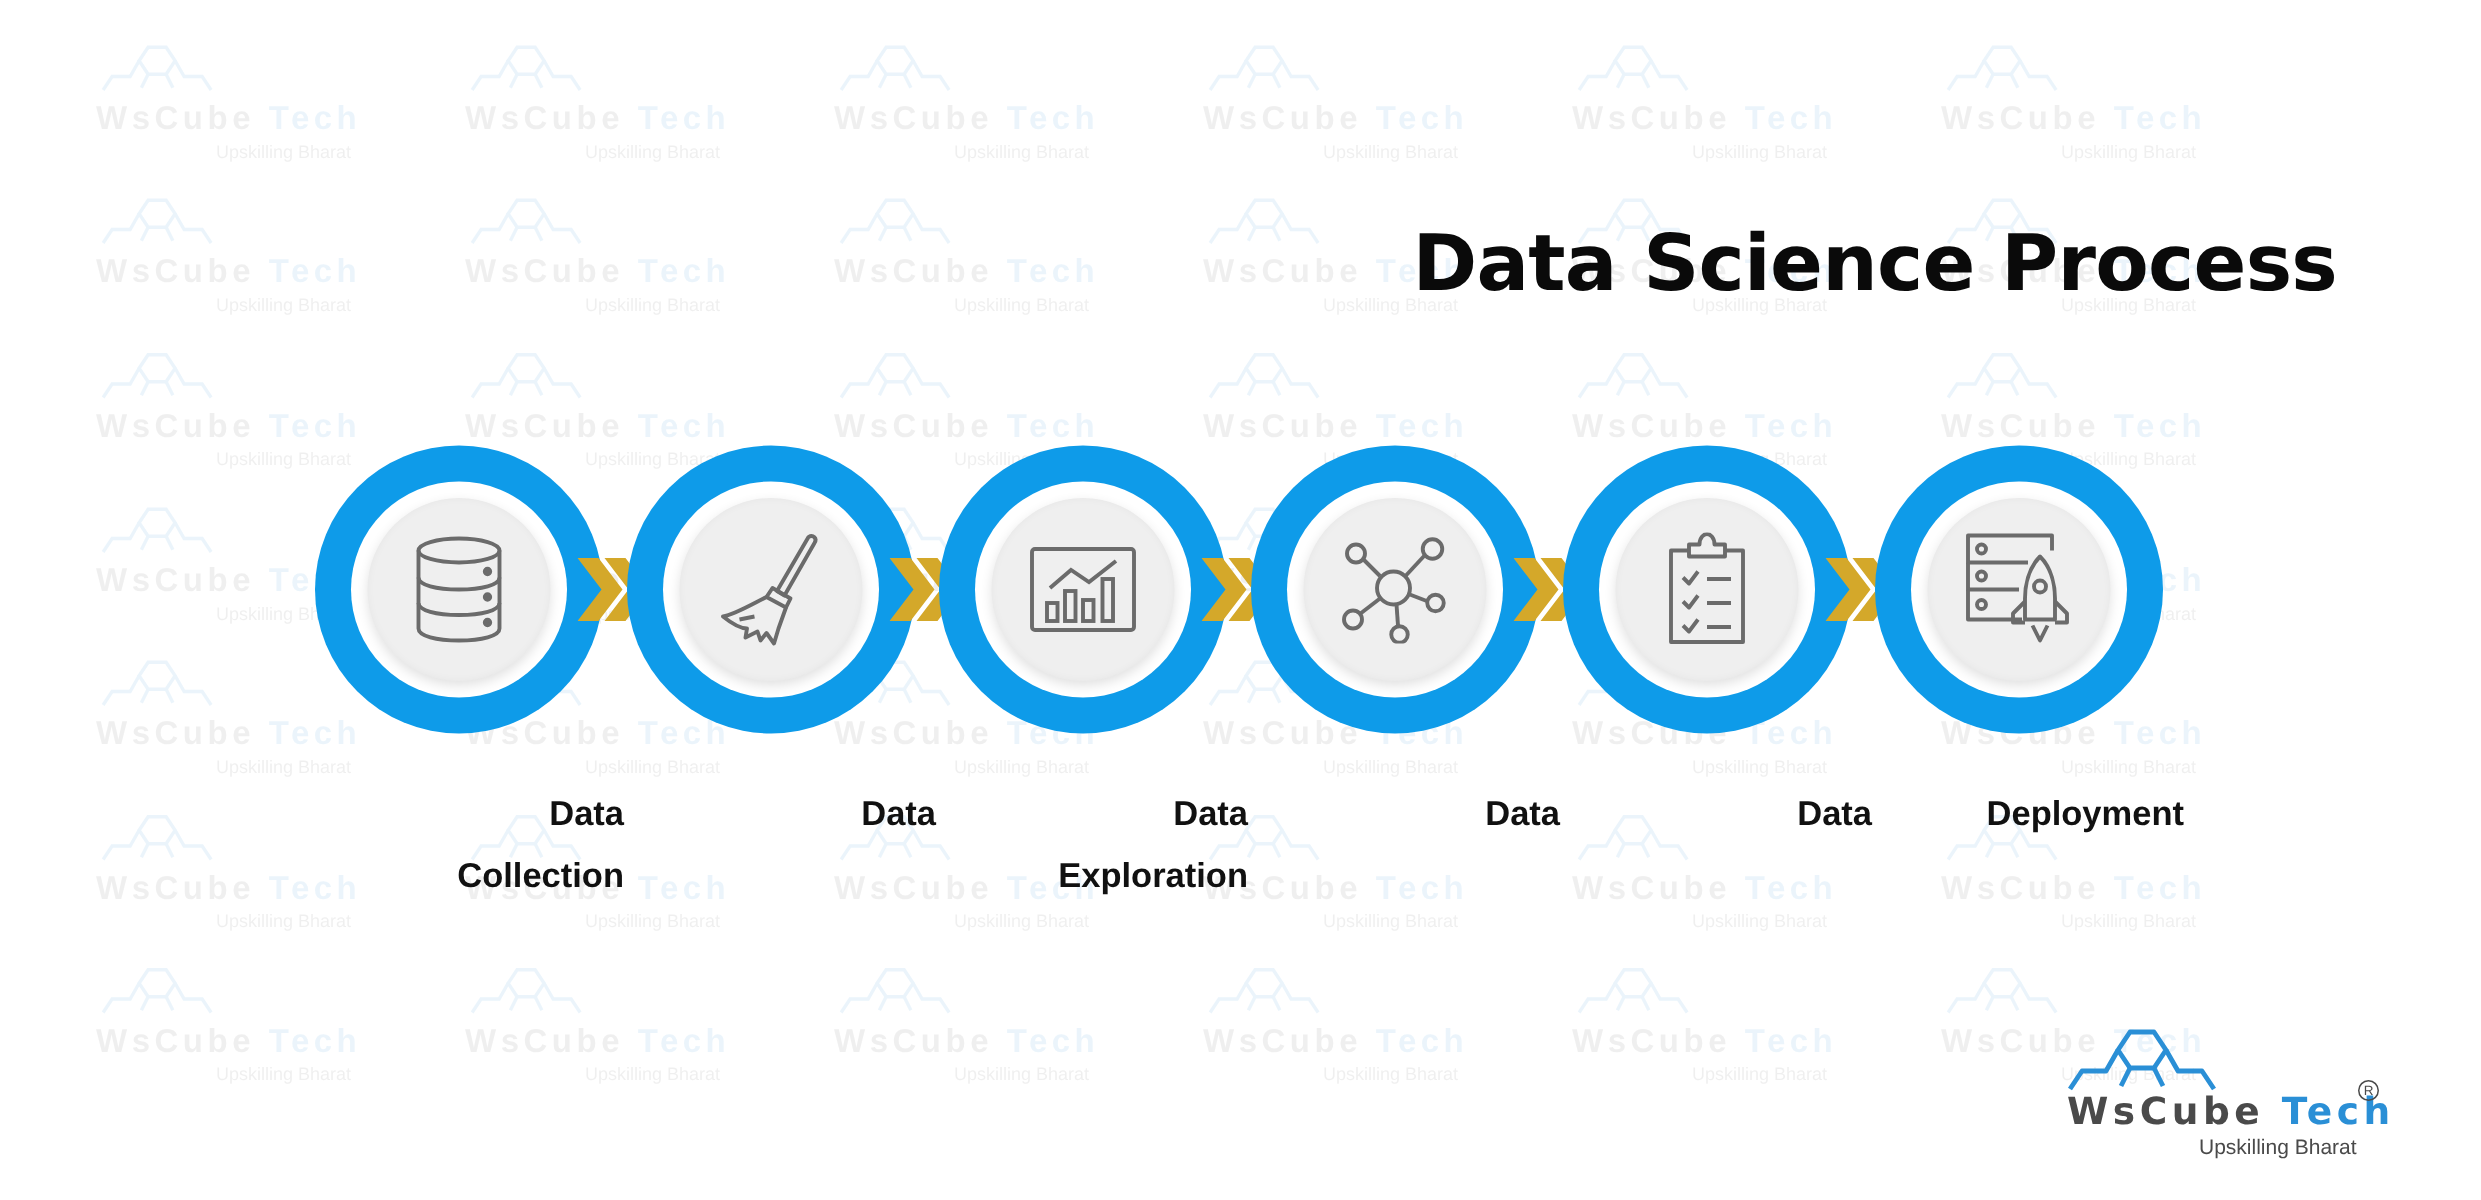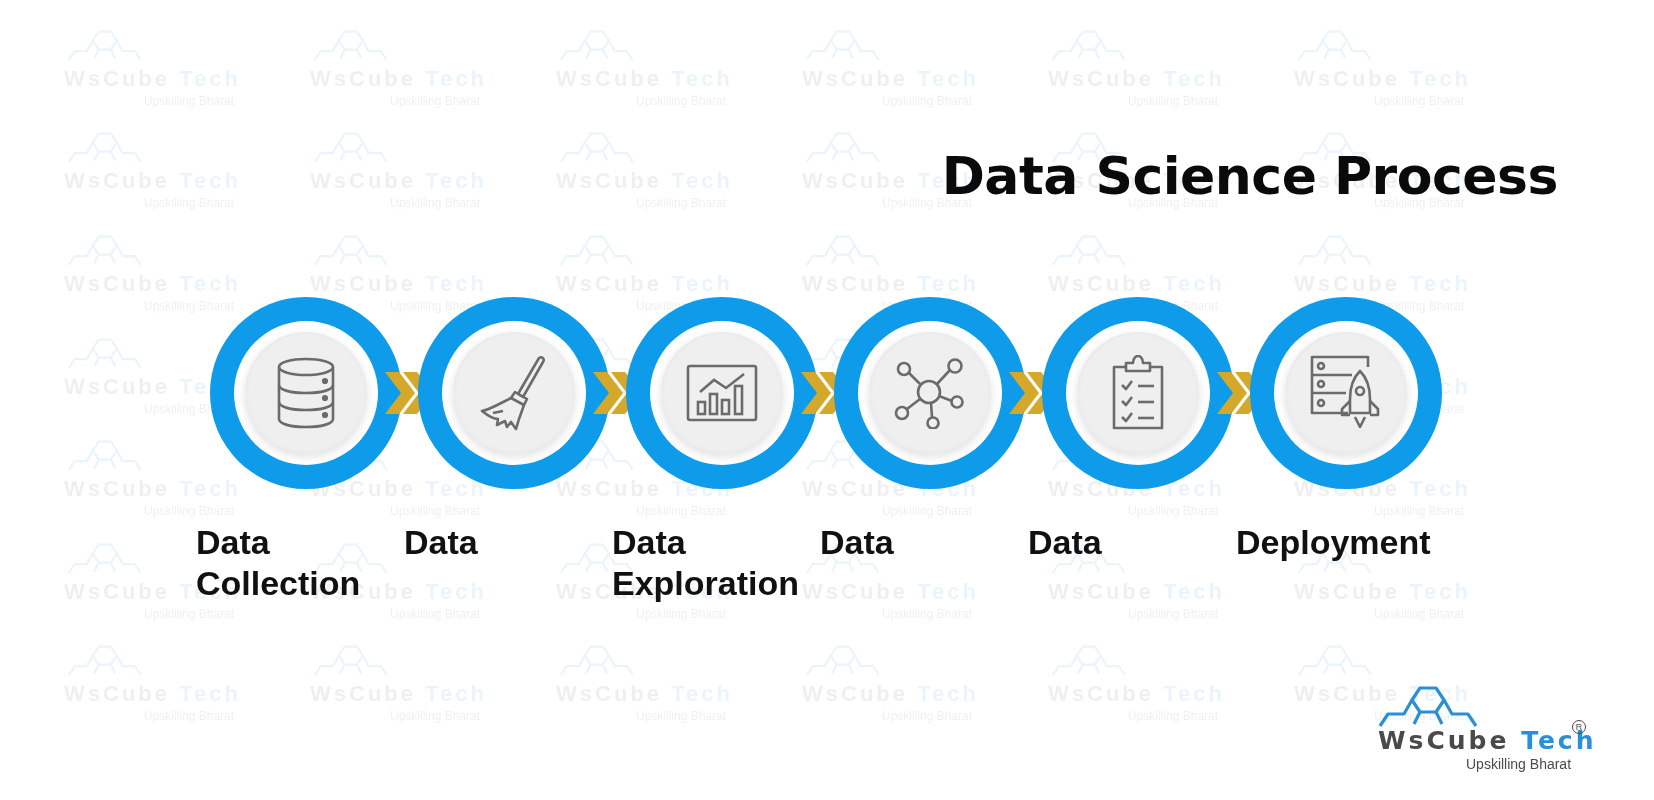--- a/index.html
+++ b/index.html
@@ -36,22 +36,22 @@
   .gray-disc {
     position: absolute; left: 35px; top: 35px; width: 122px; height: 122px;
     border-radius: 50%; background: #efefef;
     box-shadow: 0 3px 8px rgba(0,0,0,0.12), inset 0 0 6px rgba(0,0,0,0.04);
     display: flex; align-items: center; justify-content: center;
   }
   .chev {
     position: absolute; top: 370px; width: 50px; height: 46px; margin-left: -25px;
   }
   .label {
-    position: absolute; top: 522px; width: 220px; margin-left: -110px; text-align: left;
-    font-size: 34px; font-weight: bold; color: #111111; line-height: 41px;
+    position: absolute; top: 522px; width: 220px; margin-left: -110px; text-align: right;
+    font-size: 23px; font-weight: bold; color: #111111; line-height: 41px;
     font-family: "Liberation Sans", sans-serif;
   }
   .logo { position: absolute; left: 1376px; top: 686px; width: 210px; height: 90px; }
   .logo .brand {
     position: absolute; left: 2px; top: 40px; font-size: 25px; font-weight: bold;
     letter-spacing: 3px; white-space: nowrap; color: #4a4a4a;
     font-family: "DejaVu Sans", sans-serif;
   }
   .logo .brand .t { color: #2a8fd6; }
   .logo .tag {

